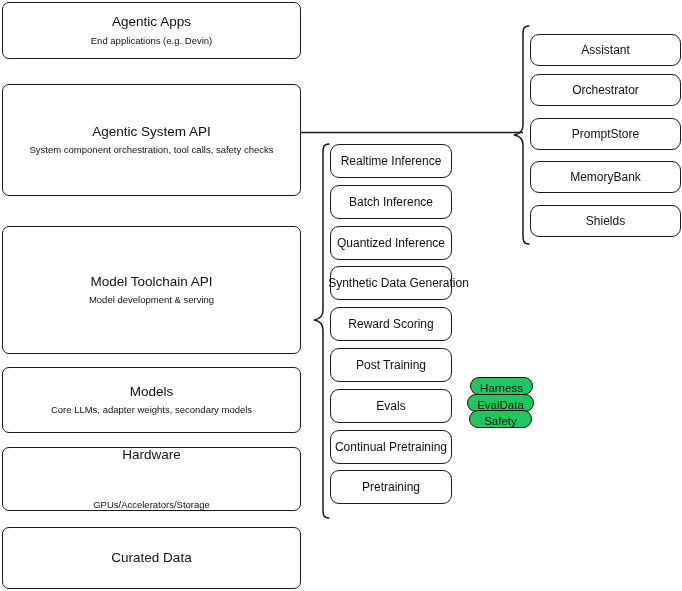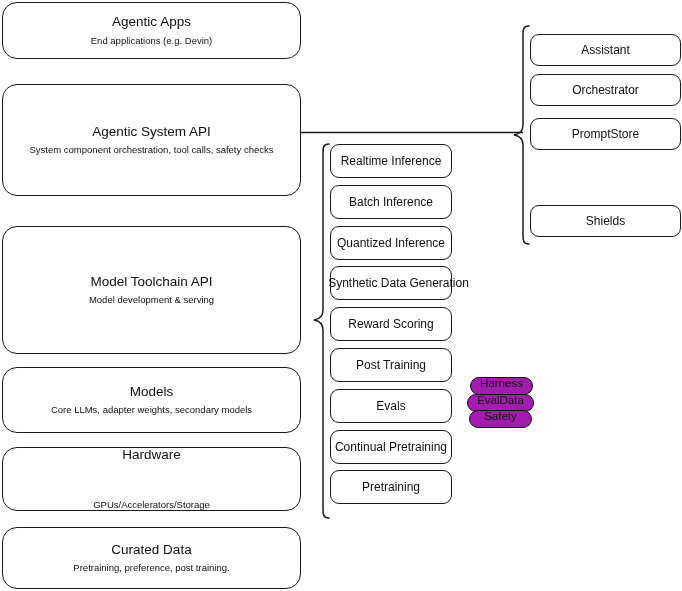--- a/index.html
+++ b/index.html
@@ -43,21 +43,21 @@
     line-height: 1.35;
     color: #101010;
     margin-top: 3px;
     white-space: nowrap;
   }
 
   
   .layer-box {
     left: 2px;
     width: 299px;
-    border-radius: 15px;
+    border-radius: 7px;
     align-items: center;
   }
 
   
   .mid-box {
     left: 330px;
     width: 122px;
     height: 34px;
     border-radius: 9px;
     border-width: 1.5px;
@@ -80,23 +80,23 @@
     font-size: 12px;
     margin: 0;
   }
 
   
   .pill {
     position: absolute;
     box-sizing: border-box;
     border: 1.5px solid #111111;
     border-radius: 11px;
-    background: #a21caf;
+    background: #22c55e;
     display: flex;
-    align-items: flex-start;
+    align-items: flex-end;
     justify-content: center;
     font-size: 11.5px;
     line-height: 1;
     color: #101010;
     white-space: nowrap;
     z-index: 5;
   }
 
   
   .connector {
@@ -133,21 +133,20 @@
     <div class="subtitle">Core LLMs, adapter weights, secondary models</div>
   </div>
 
   <div class="box layer-box" style="top:447px; height:64px;gap:32px;">
     <div class="title">Hardware</div>
     <div class="subtitle">GPUs/Accelerators/Storage</div>
   </div>
 
   <div class="box layer-box" style="top:527px; height:62px;">
     <div class="title">Curated Data</div>
-    <div class="subtitle">Pretraining, preference, post training.</div>
   </div>
 
   <div class="connector" style="left:300px; top:126px; width:226px; height:14px;">
     <svg width="226" height="14" viewBox="0 0 226 14">
       <path d="M 1 6.5 L 223 6.5" fill="none" stroke="#1a1a1a" stroke-width="1.4"></path>
     </svg>
   </div>
 
   <div class="connector" style="left:312px; top:142px; width:20px; height:378px;">
     <svg width="20" height="378" viewBox="0 0 20 378">
@@ -213,17 +212,20 @@
 
   <div class="box right-box" style="top:34px;">
     <div class="title">Assistant</div>
   </div>
   <div class="box right-box" style="top:74px;">
     <div class="title">Orchestrator</div>
   </div>
   <div class="box right-box" style="top:118px;">
     <div class="title">PromptStore</div>
   </div>
+  <div class="box right-box" style="top:161px;">
+    <div class="title">MemoryBank</div>
+  </div>
   <div class="box right-box" style="top:205px;">
     <div class="title">Shields</div>
   </div>
 
 </div>
 
 </body></html>

